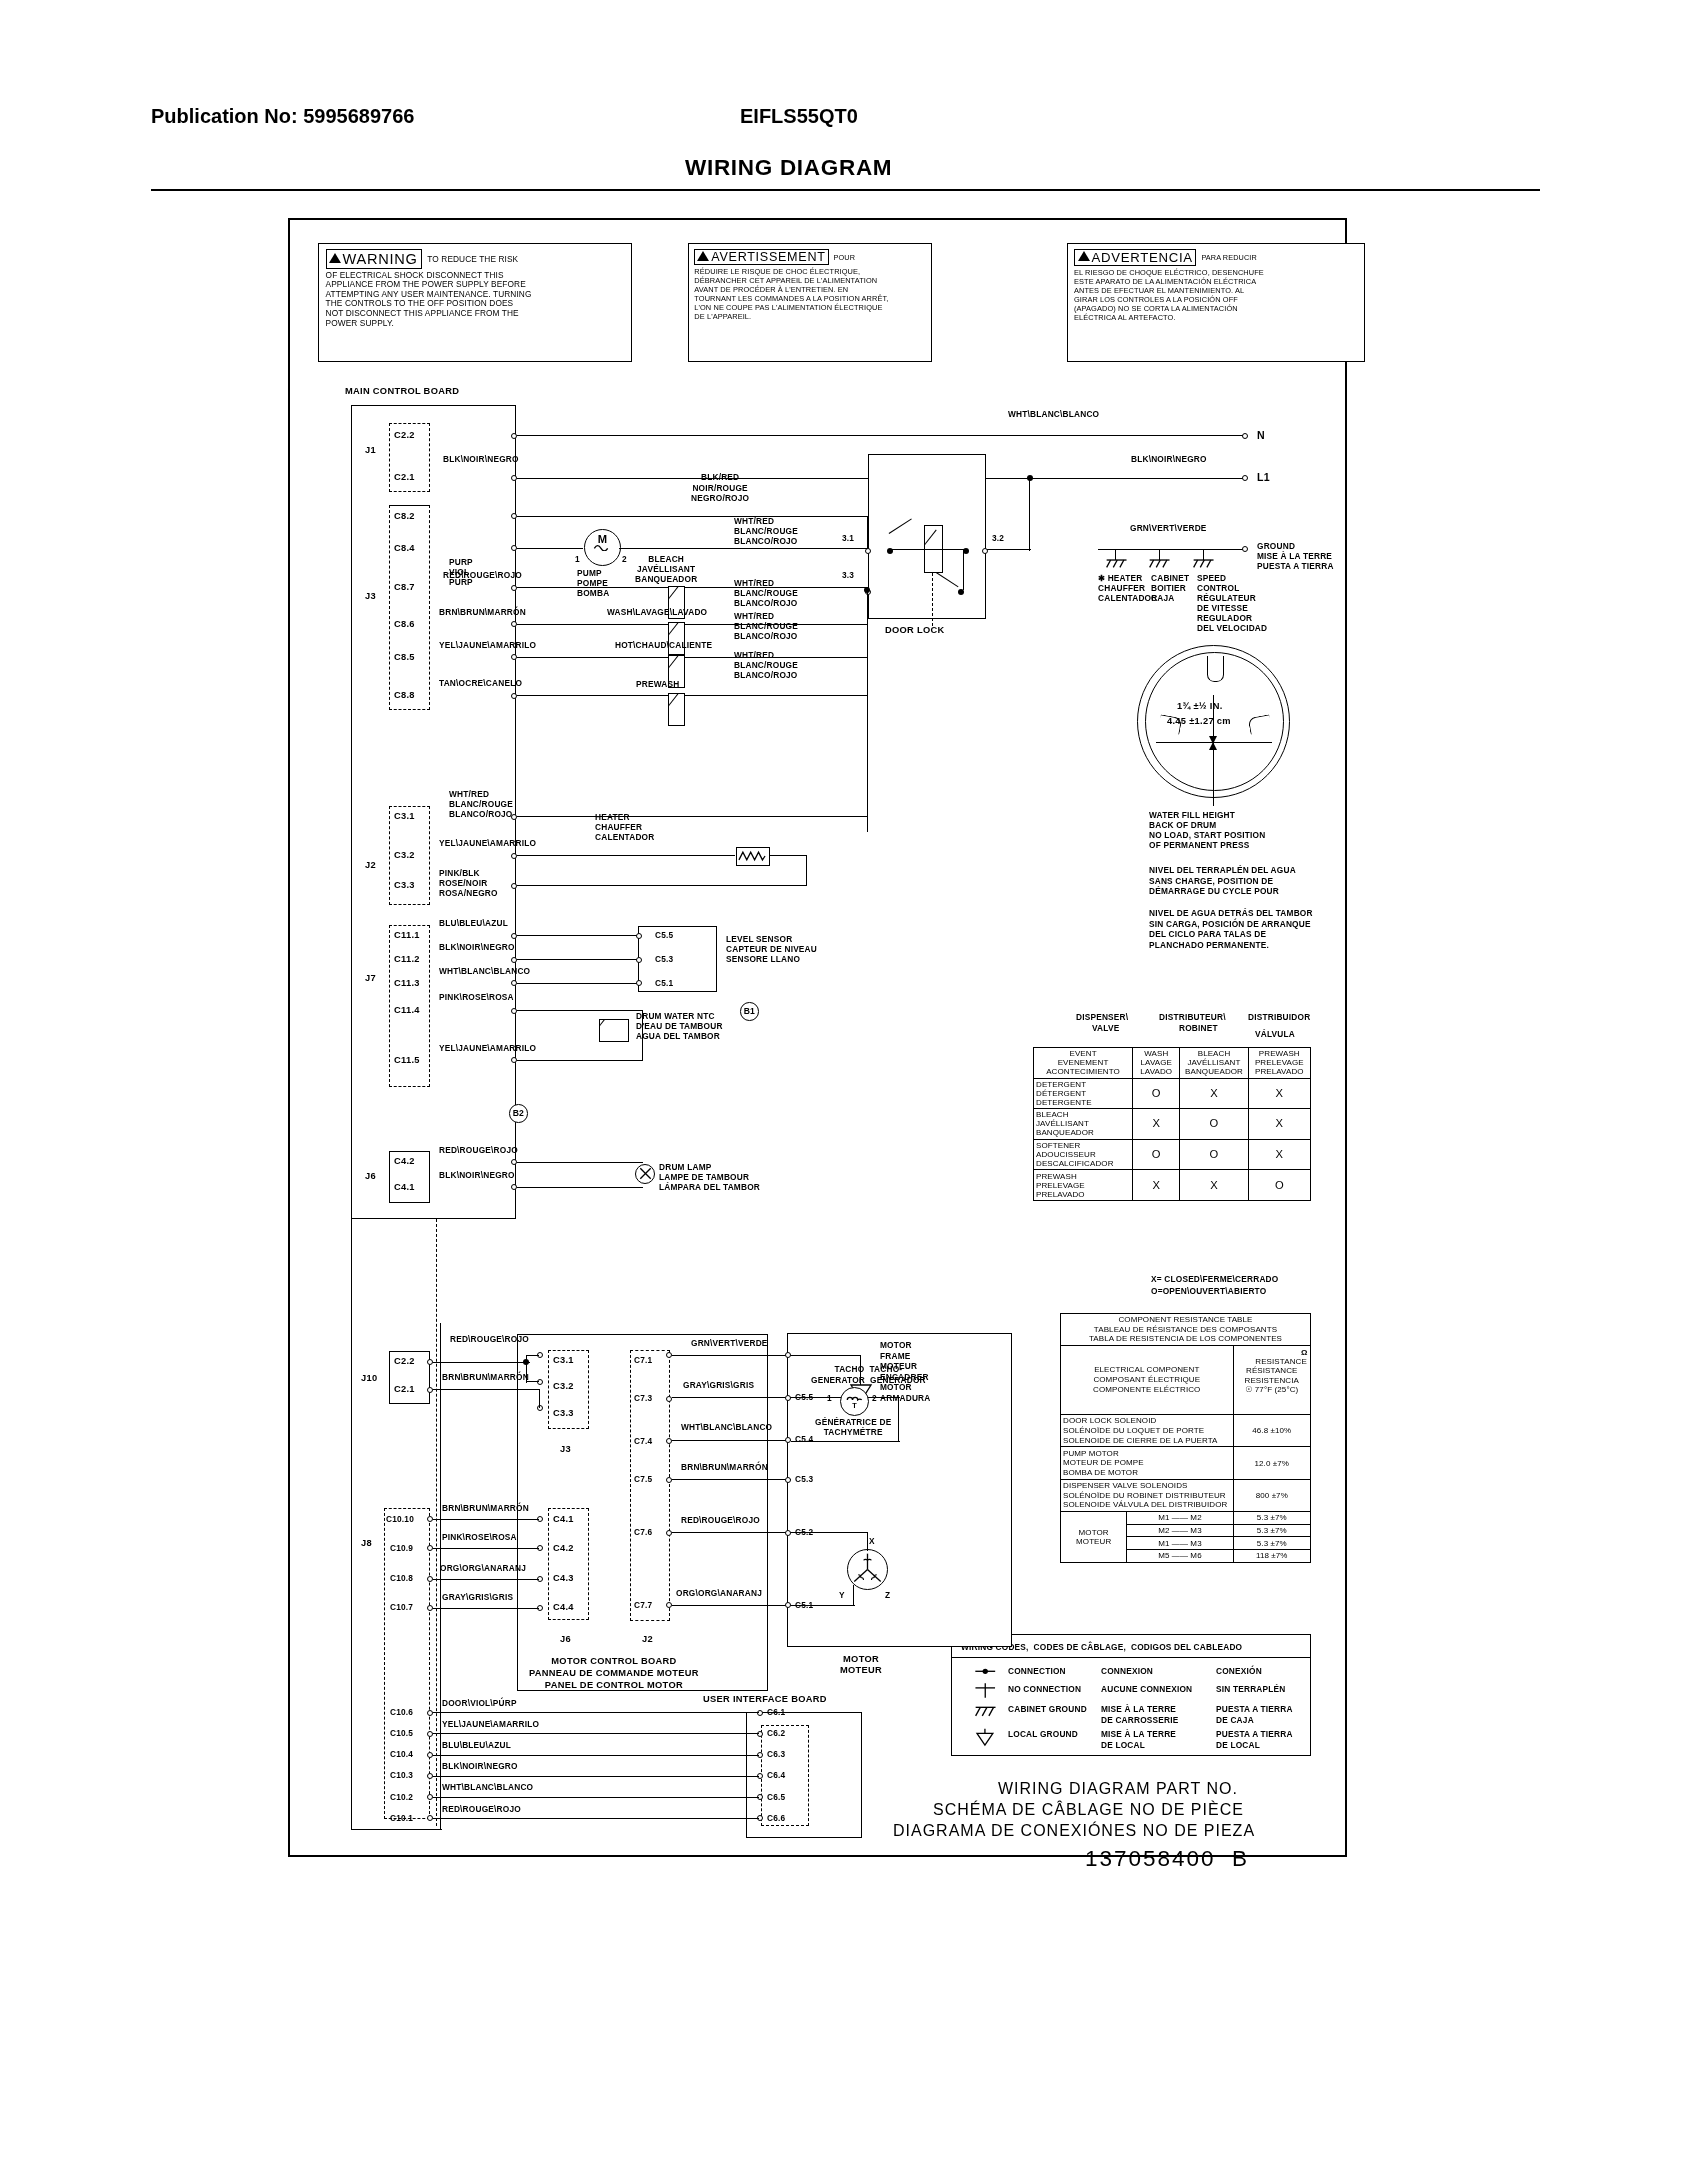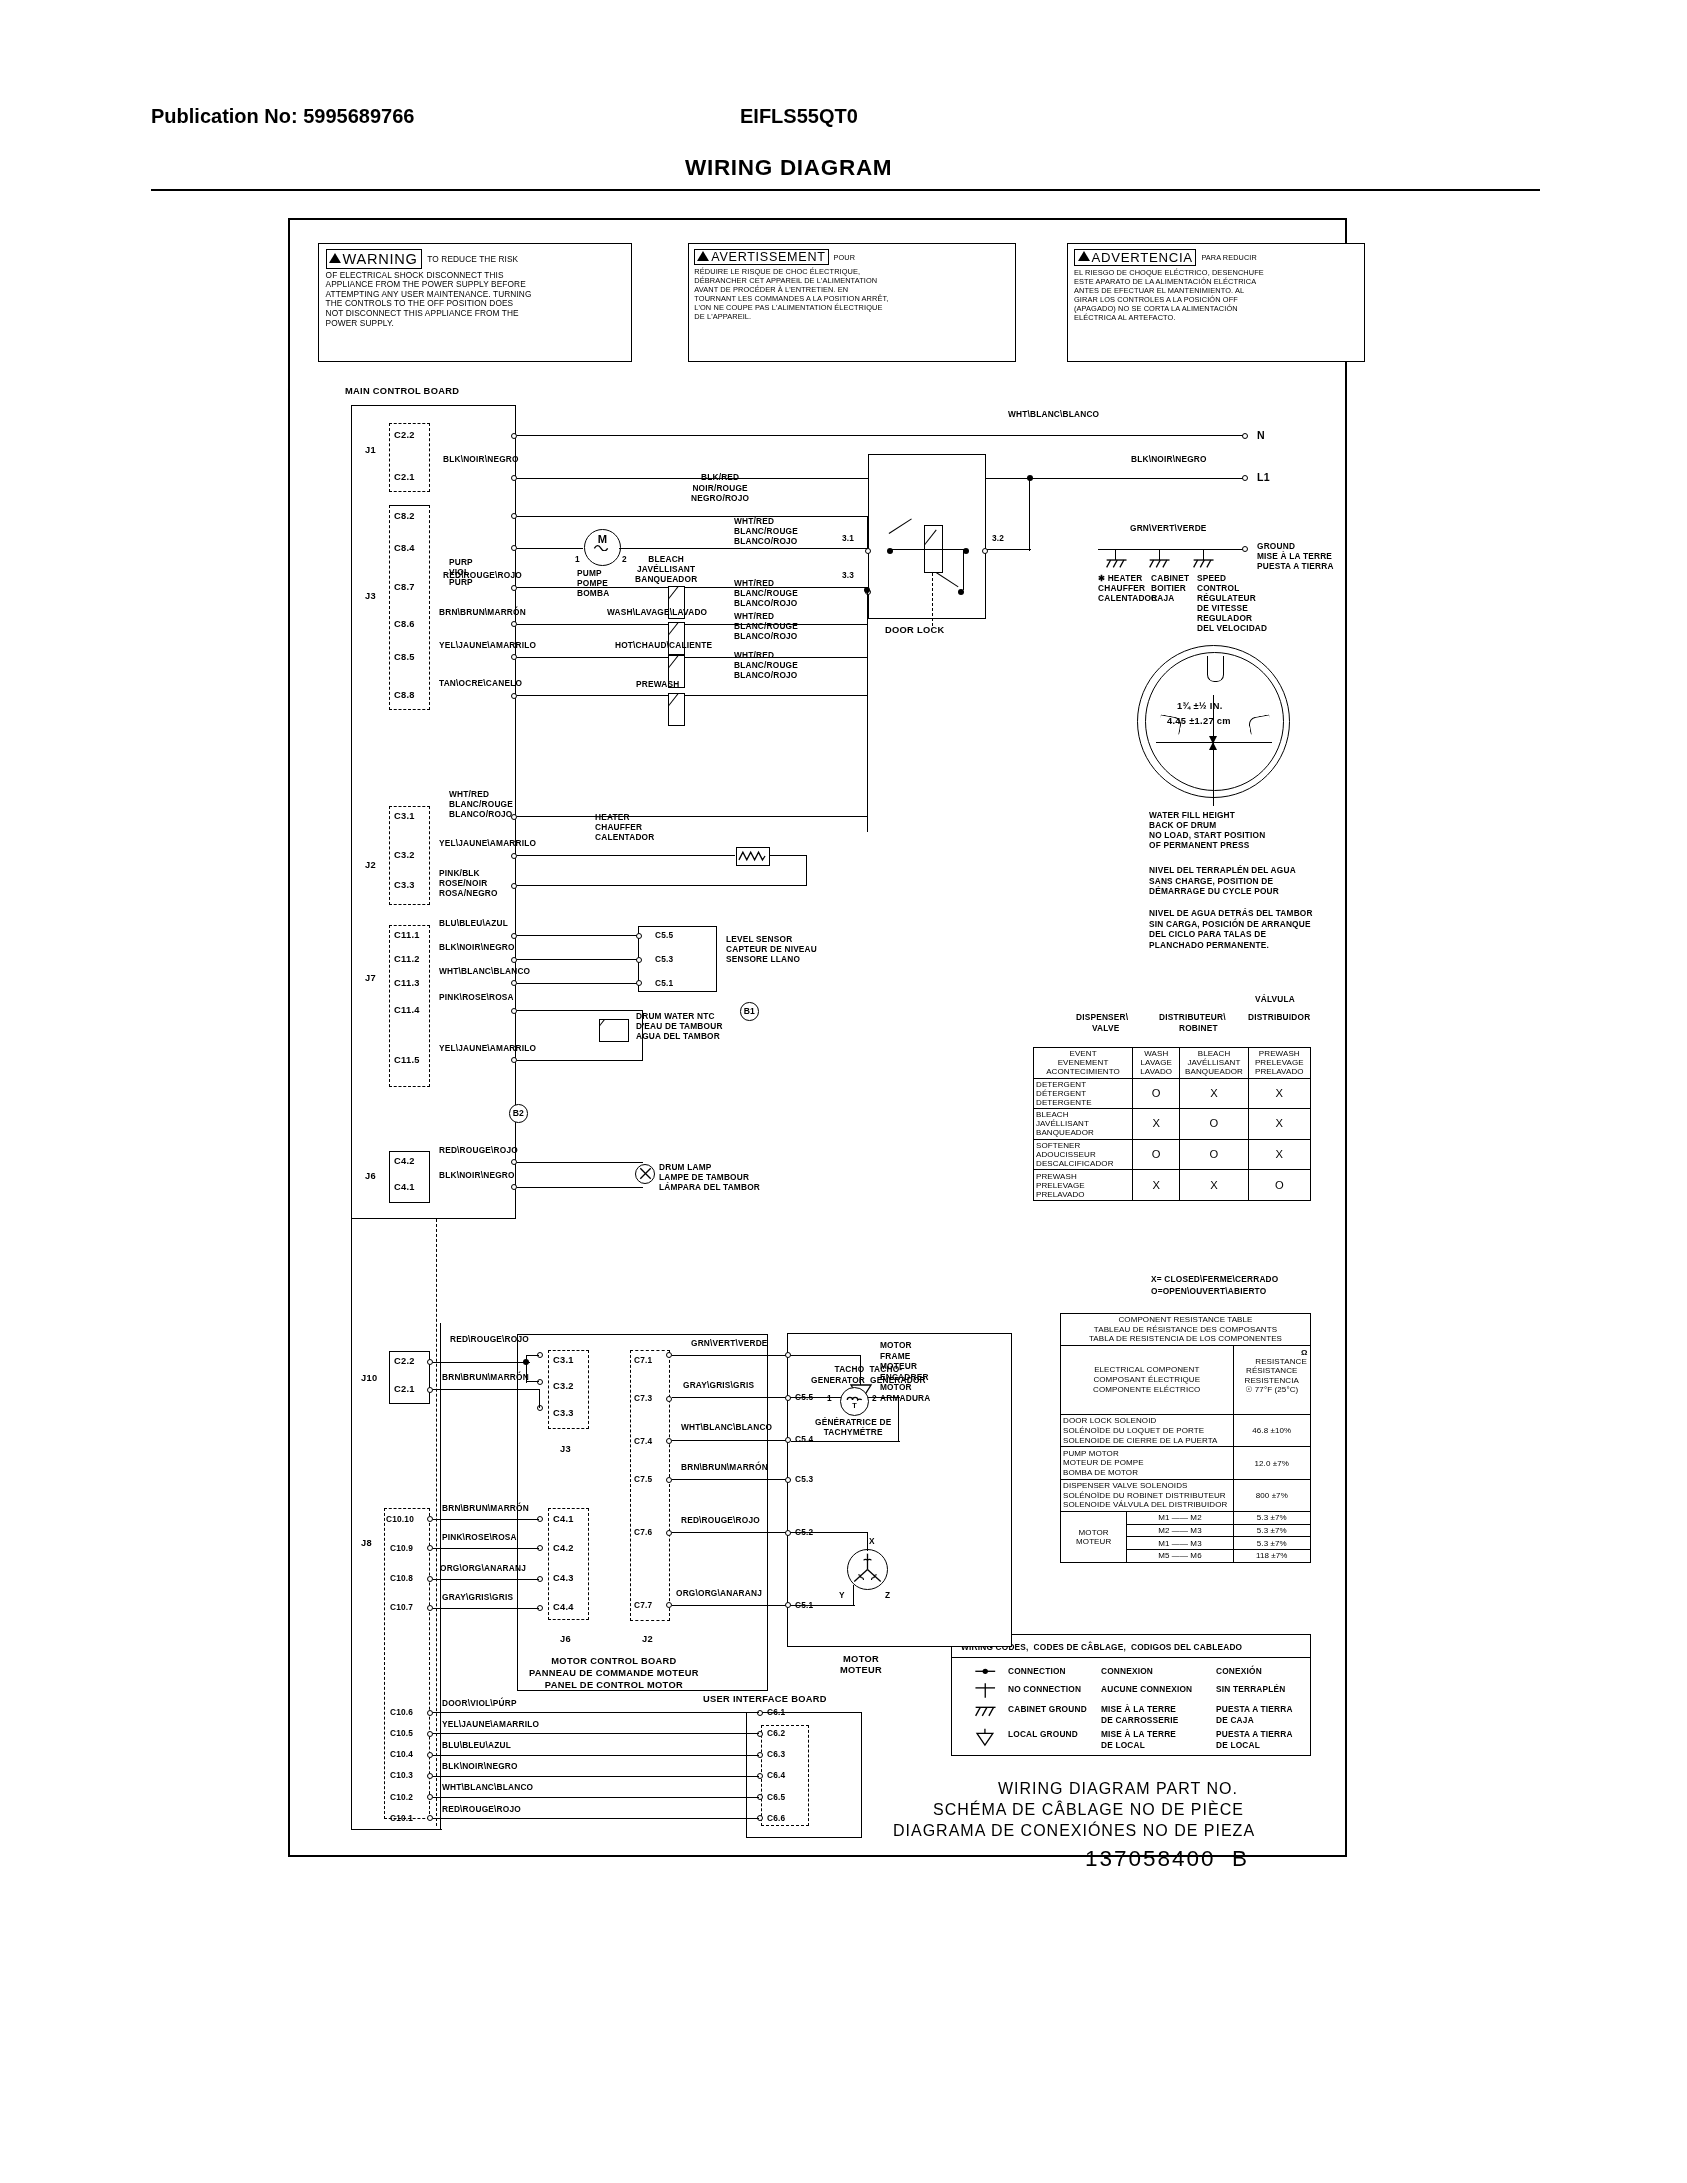--- a/index.html
+++ b/index.html
@@ -60,21 +60,21 @@
     <span class="warnhead"><span class="tri"></span><span class="warnword">WARNING</span></span>
     <span class="warnbody" style="margin-left:2.6px;">TO REDUCE THE RISK</span>
     <div class="warnbody" style="margin-top:2px;white-space:pre;">OF ELECTRICAL SHOCK DISCONNECT THIS
 APPLIANCE FROM THE POWER SUPPLY BEFORE
 ATTEMPTING ANY USER MAINTENANCE. TURNING
 THE CONTROLS TO THE OFF POSITION DOES
 NOT DISCONNECT THIS APPLIANCE FROM THE
 POWER SUPPLY.</div>
   </div>
 
-  <div class="warnbox" style="left:688px;top:243px;width:328px;height:119px;padding:4.6px 5.3px;">
+  <div class="warnbox" style="left:688px;top:243px;width:244px;height:119px;padding:4.6px 5.3px;">
     <span class="warnhead" style="padding:0 2px;"><span class="tri"></span><span class="warnword" style="font-size:12.6px;">AVERTISSEMENT</span></span>
     <span class="warnbody" style="margin-left:2px;font-size:7.3px;">POUR</span>
     <div class="warnbody" style="margin-top:2px;white-space:pre;font-size:7.4px;line-height:9px;">RÉDUIRE LE RISQUE DE CHOC ÉLECTRIQUE,
 DÉBRANCHER CET APPAREIL DE L'ALIMENTATION
 AVANT DE PROCÉDER À L'ENTRETIEN. EN
 TOURNANT LES COMMANDES A LA POSITION ARRÊT,
 L'ON NE COUPE PAS L'ALIMENTATION ÉLECTRIQUE
 DE L'APPAREIL.</div>
   </div>
 
@@ -371,21 +371,21 @@
   <div class="t lbl12 bold" style="left:1149px;top:908px;white-space:pre;line-height:10.6px;">NIVEL DE AGUA DETRÁS DEL TAMBOR
 SIN CARGA, POSICIÓN DE ARRANQUE
 DEL CICLO PARA TALAS DE
 PLANCHADO PERMANENTE.</div>
 
   <div class="t lbl12 bold" style="left:1076px;top:1012px;">DISPENSER\</div>
   <div class="t lbl12 bold" style="left:1092px;top:1023px;">VALVE</div>
   <div class="t lbl12 bold" style="left:1159px;top:1012px;">DISTRIBUTEUR\</div>
   <div class="t lbl12 bold" style="left:1179px;top:1023px;">ROBINET</div>
   <div class="t lbl12 bold" style="left:1248px;top:1012px;">DISTRIBUIDOR</div>
-  <div class="t lbl12 bold" style="left:1255px;top:994px;">VÁLVULA</div>
+  <div class="t lbl12 bold" style="left:1255px;top:1029px;">VÁLVULA</div>
   <table class="dt" id="disp-table" style="left:1033px;top:1047px;width:278px;">
     <tbody>
         <tr>
       <th style="width:103px;white-space:pre;">EVENT
 EVENEMENT
 ACONTECIMIENTO</th>
       <th style="width:48px;white-space:pre;">WASH
 LAVAGE
 LAVADO</th>
       <th style="width:66px;white-space:pre;">BLEACH

